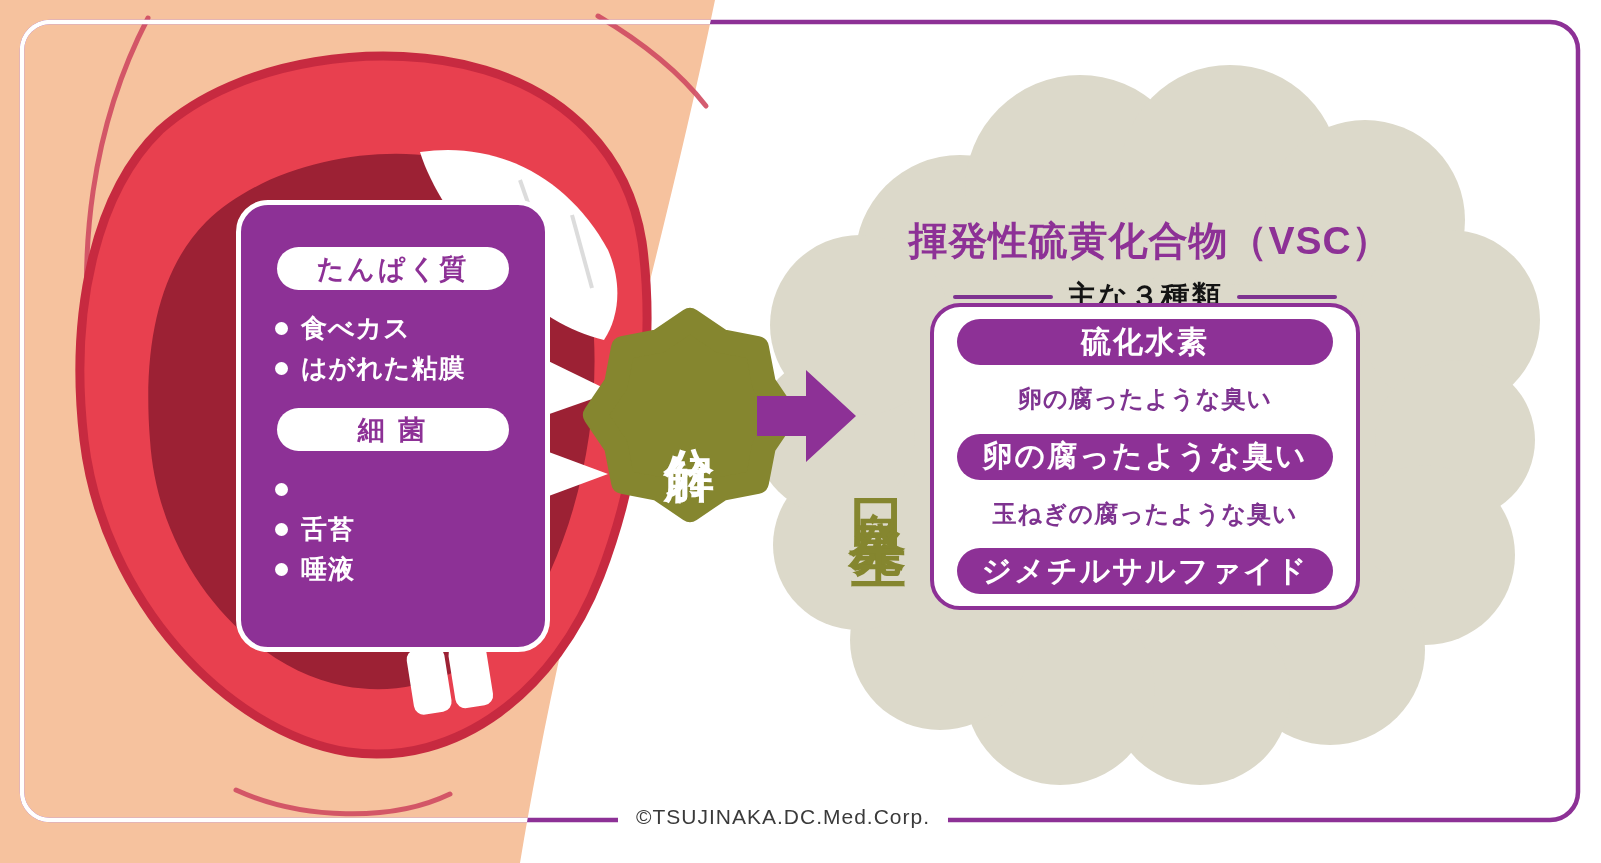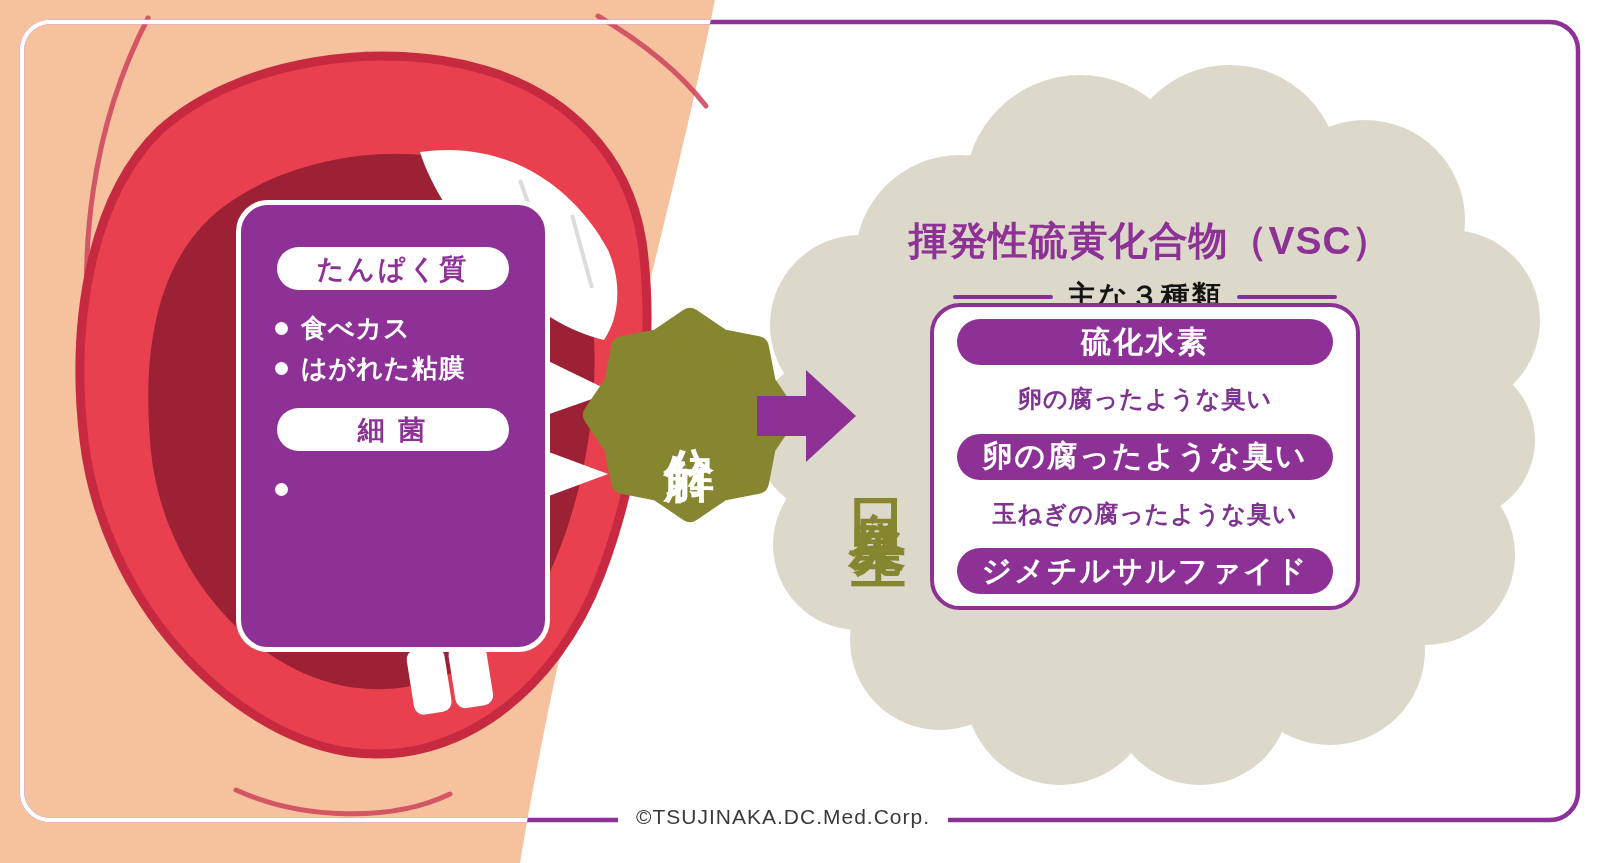--- a/index.html
+++ b/index.html
@@ -146,20 +146,28 @@
         <span>はがれた粘膜</span>
       </div>
     </div>
     <div class="pill second">
       <span>細 菌</span>
     </div>
     <div class="item-list second">
       <div class="item">
         <span class="dot"></span>
       </div>
+      <div class="item">
+        <span class="dot"></span>
+        <span>舌苔</span>
+      </div>
+      <div class="item">
+        <span class="dot"></span>
+        <span>唾液</span>
+      </div>
     </div>
   </div>
 
   <div class="abs decompose-wrap">
     <span class="v-text decompose-text">分解</span>
   </div>
 
   <div class="abs result-wrap">
     <span class="v-text result-text">口臭発生</span>
   </div>

